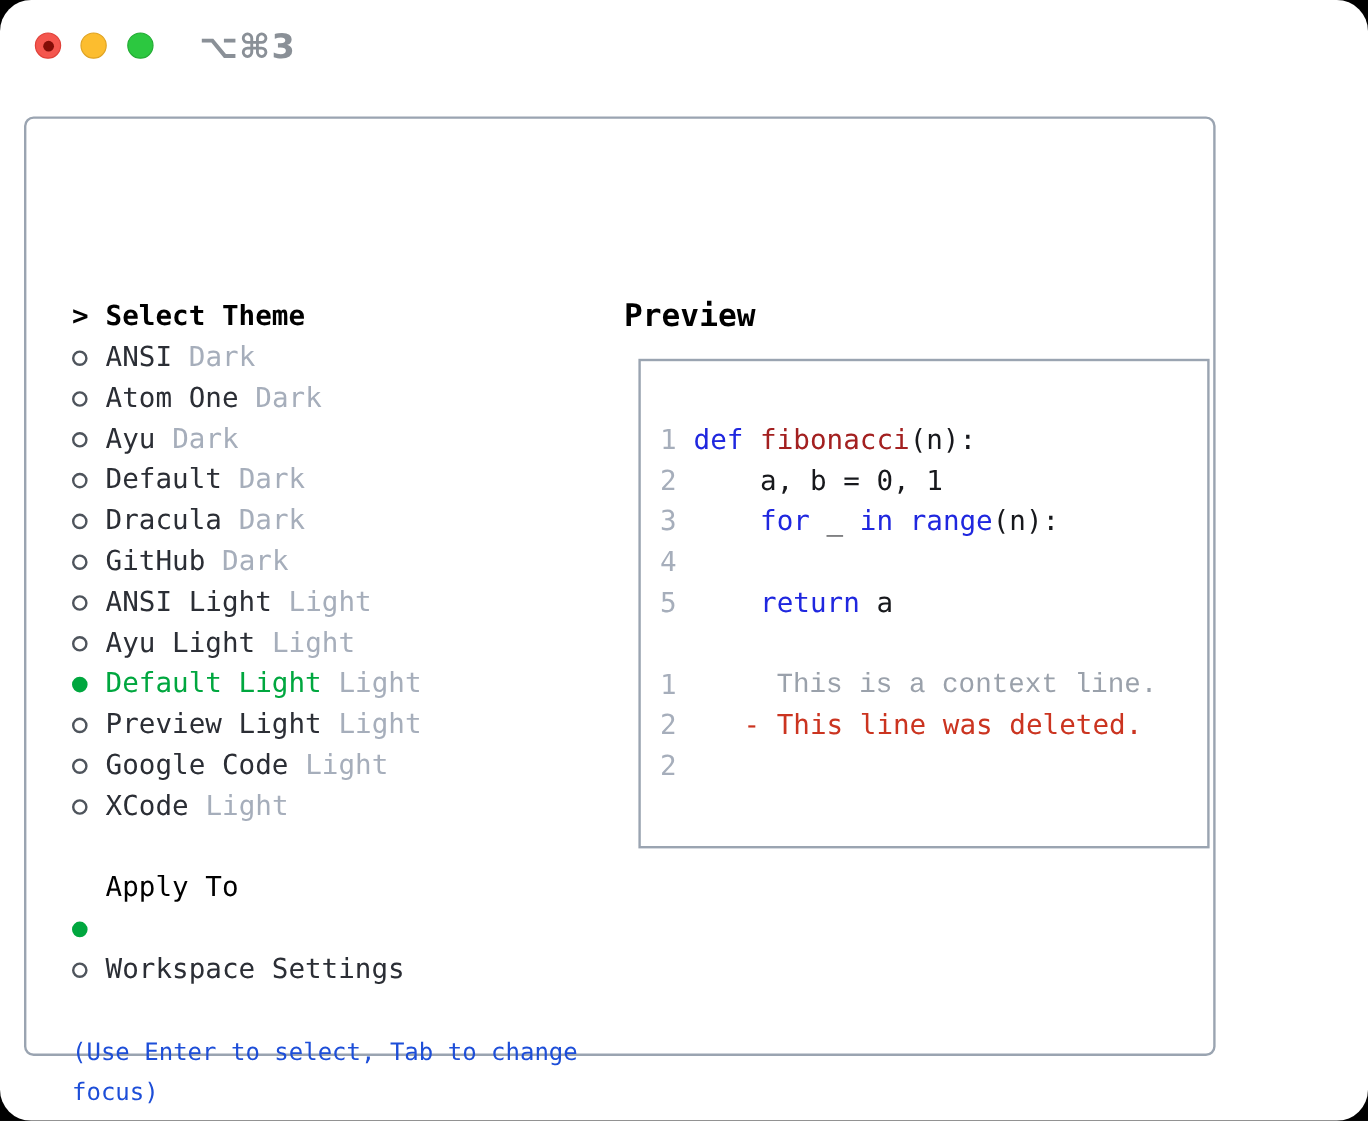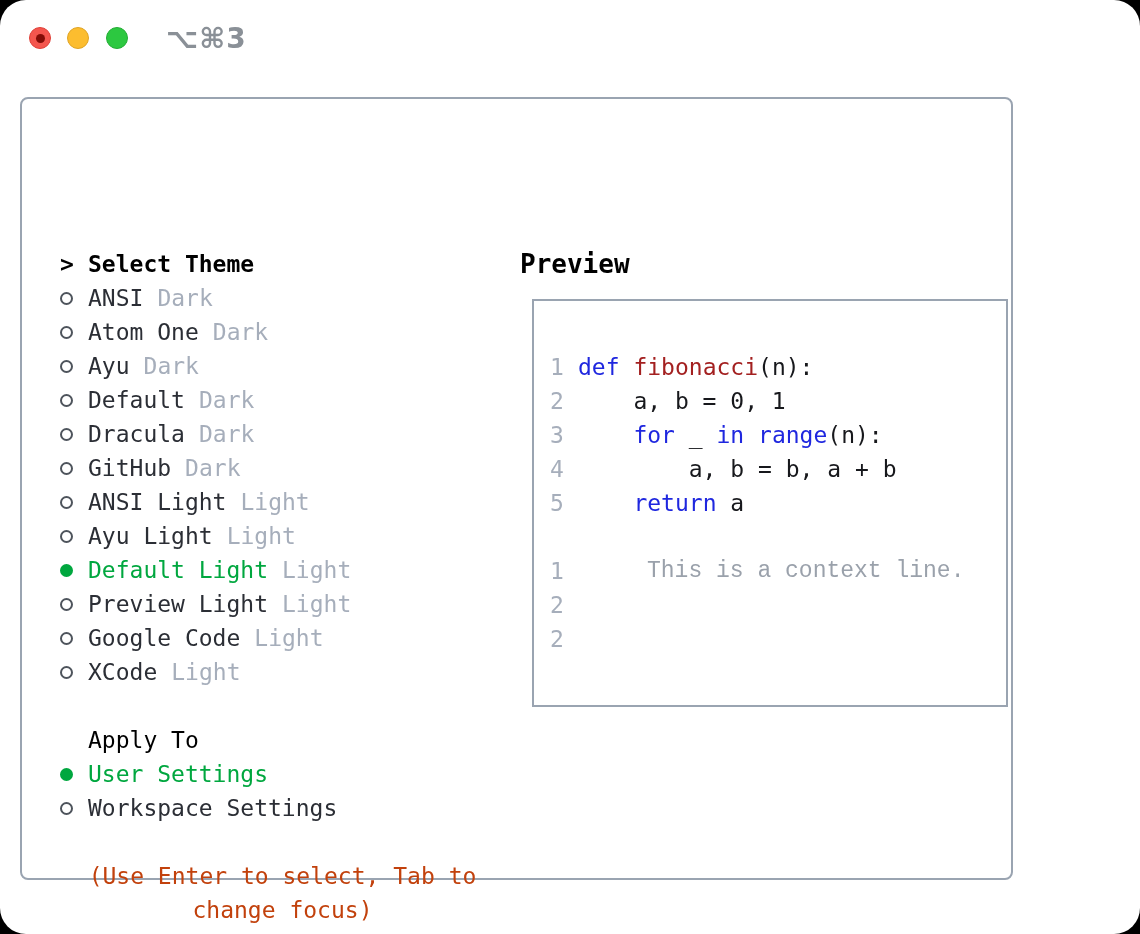--- a/index.html
+++ b/index.html
@@ -54,21 +54,21 @@
   .row.selected .tname, .row.selected .aname { color: #00a73f; }
   .tname, .aname { color: #2b2e35; }
   .ttag { color: #a6aebb; margin-left: 14px; }
   .hdr-mark { width: 28px; flex: 0 0 28px; font-weight: bold; color: #000; }
   .hdr-text { font-weight: bold; color: #000; text-align: right; }
 
   .theme-list  { position: absolute; left: 38px; top: 148px; }
   .apply-block { position: absolute; left: 38px; top: 624px; }
   .help {
     position: absolute; left: 38px; top: 760px; width: 445px;
-    font-size: 23px; line-height: 34px; color: #c2410c; text-align: center;
+    font-size: 20px; line-height: 34px; color: #1d4ed8;
   }
 
   
   .preview-label {
     position: absolute; left: 498px; top: 148px; height: 34px;
     display: flex; align-items: center;
     font-size: 26px; font-weight: bold; color: #000;
   }
   .preview-box {
     position: absolute; left: 510px; top: 200px;
@@ -149,43 +149,43 @@
       <div class="crow">
         <span class="num">1</span><span class="kw">def</span><span class="pl"> </span><span class="fn">fibonacci</span><span class="pl">(n):</span>
       </div>
       <div class="crow">
         <span class="num">2</span><span class="pl">    a, b = 0, 1</span>
       </div>
       <div class="crow">
         <span class="num">3</span><span class="pl">    </span><span class="kw">for</span><span class="pl"> _ </span><span class="kw">in</span><span class="pl"> </span><span class="kw">range</span><span class="pl">(n):</span>
       </div>
       <div class="crow">
-        <span class="num">4</span><span class="pl">        a, b = b, a + b</span>
+        <span class="num">4</span>
       </div>
       <div class="crow">
         <span class="num">5</span><span class="pl">    </span><span class="kw">return</span><span class="pl"> a</span>
       </div>
       <div class="crow"></div>
       <div class="crow">
         <span class="num">1</span><span class="ctx">     This is a context line.</span>
       </div>
       <div class="crow">
-        <span class="num">2</span>
+        <span class="num">2</span><span class="del">   - This line was deleted.</span>
       </div>
       <div class="crow">
         <span class="num">2</span>
       </div>
     </div>
 
     <div class="apply-block">
       <div class="row">
         <span class="hdr-mark"></span><span class="aname" style="color:#000;">Apply To</span>
       </div>
       <div class="row selected">
-        <span class="mark"><span class="ring"></span></span><span class="aname">User Settings</span>
+        <span class="mark"><span class="ring"></span></span>
       </div>
       <div class="row">
         <span class="mark"><span class="ring"></span></span><span class="aname">Workspace Settings</span>
       </div>
     </div>
 
     <div class="help">(Use Enter to select, Tab to change focus)</div>
 
   </div>
 </div>

